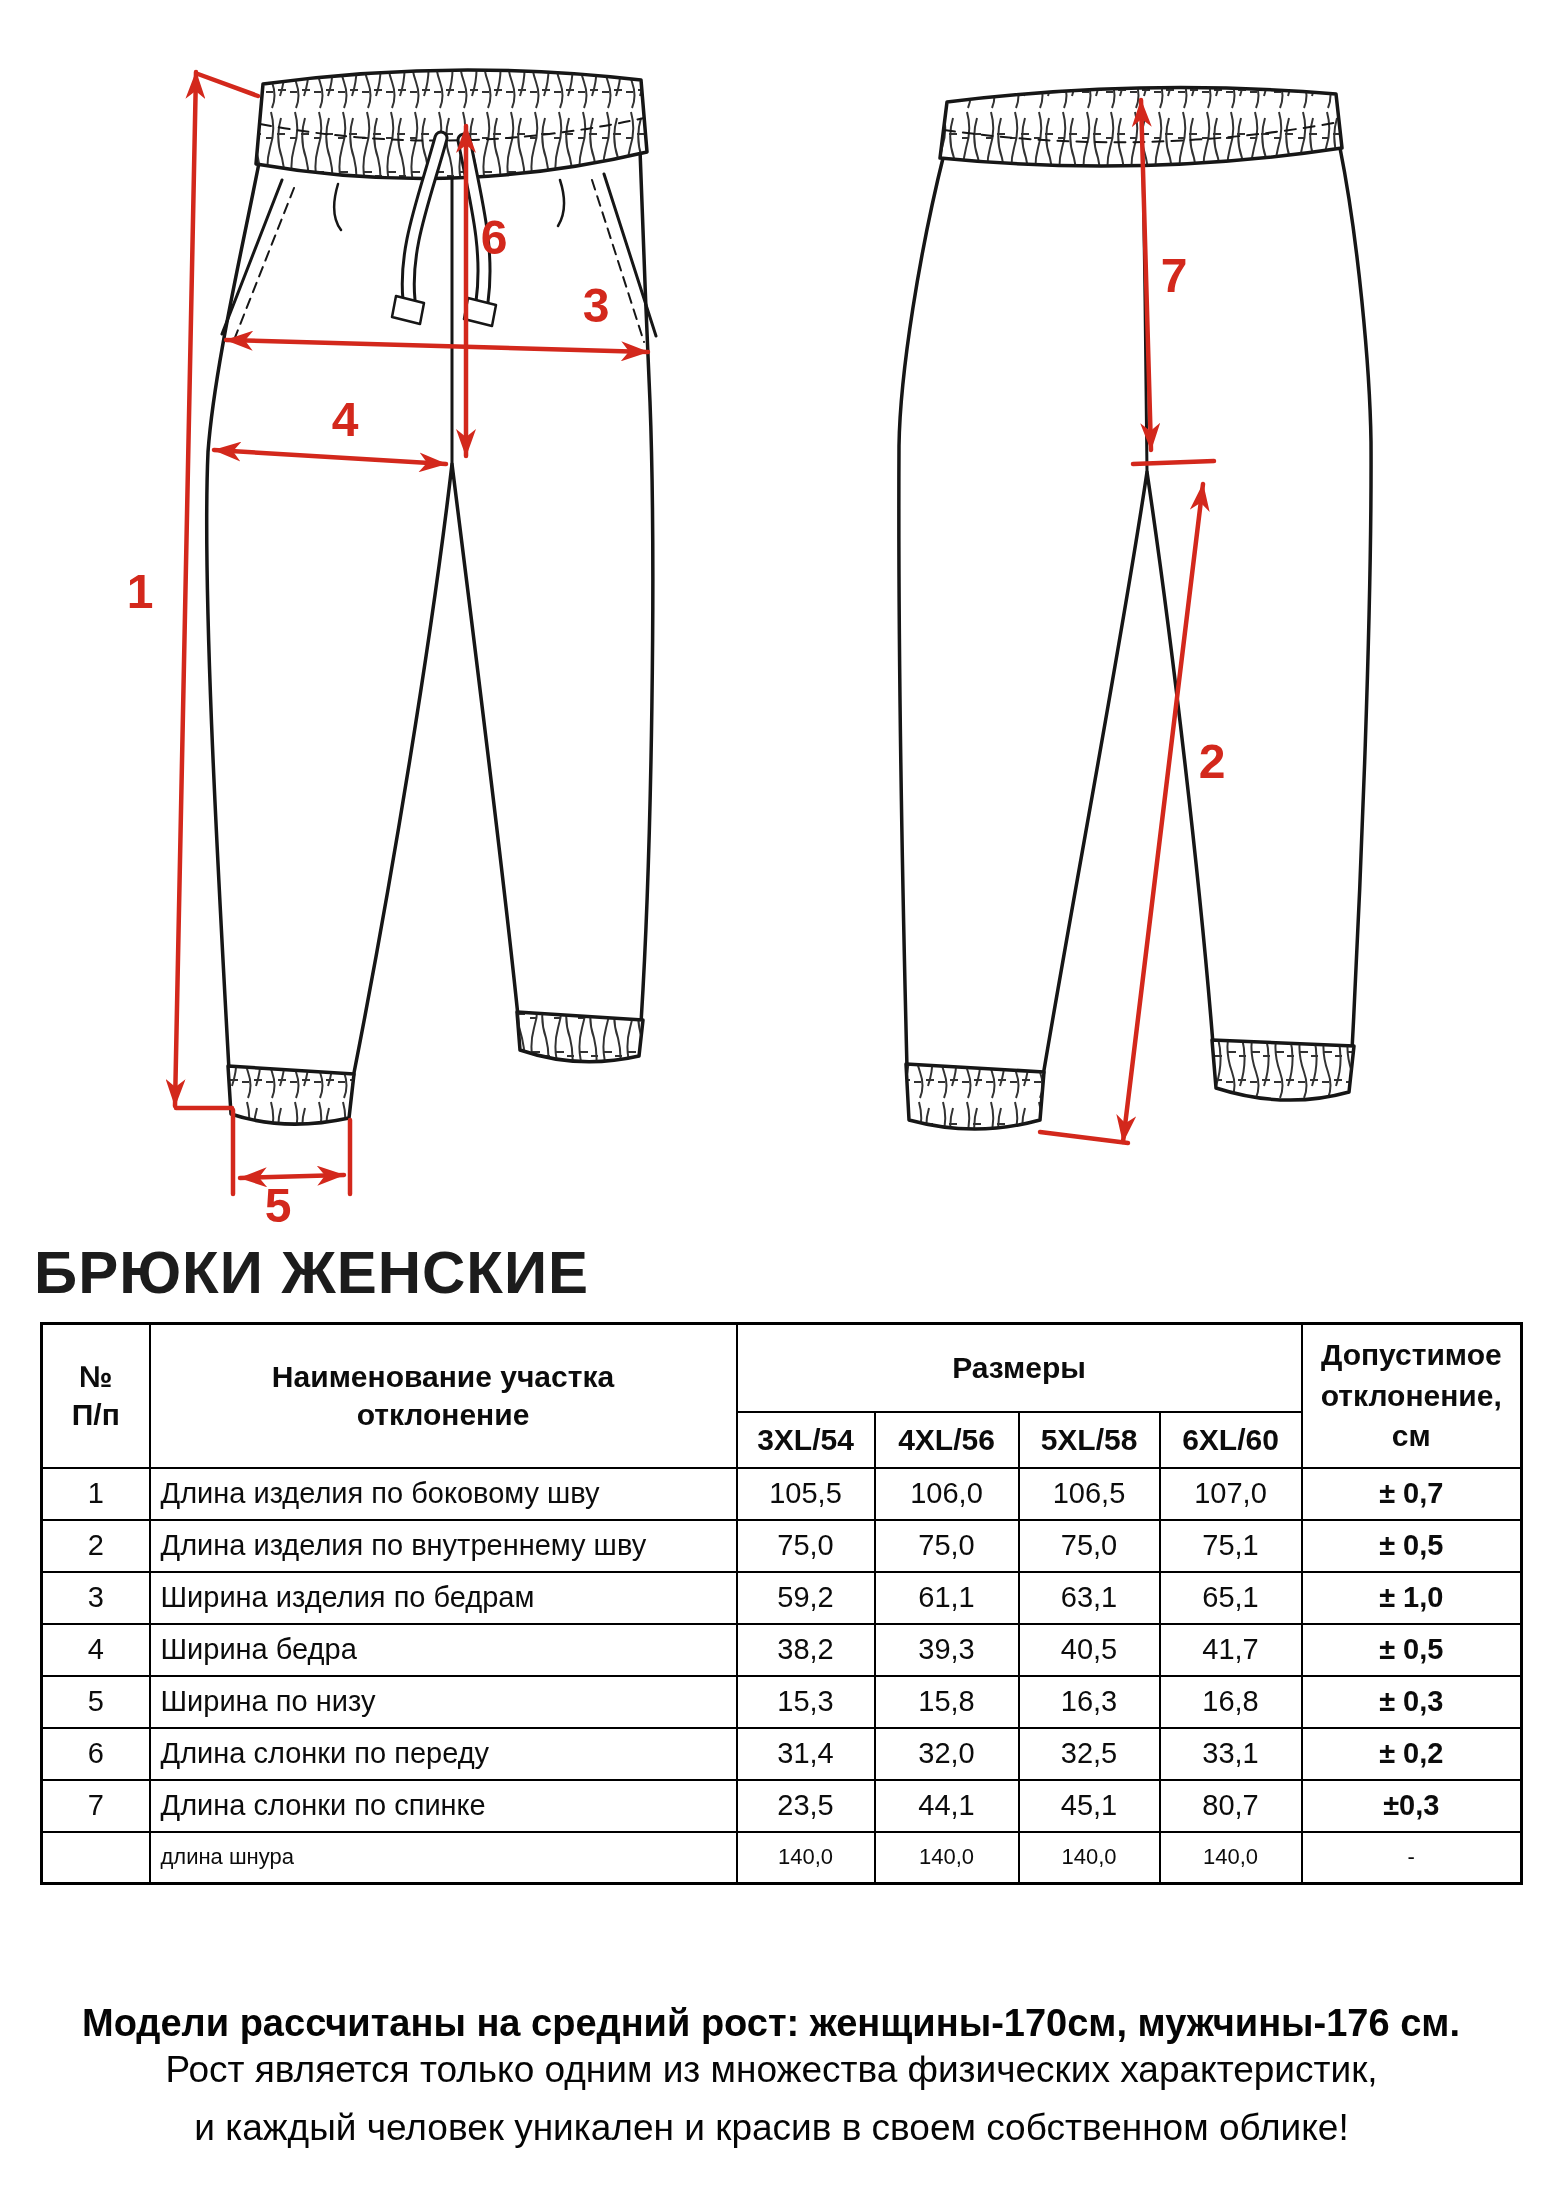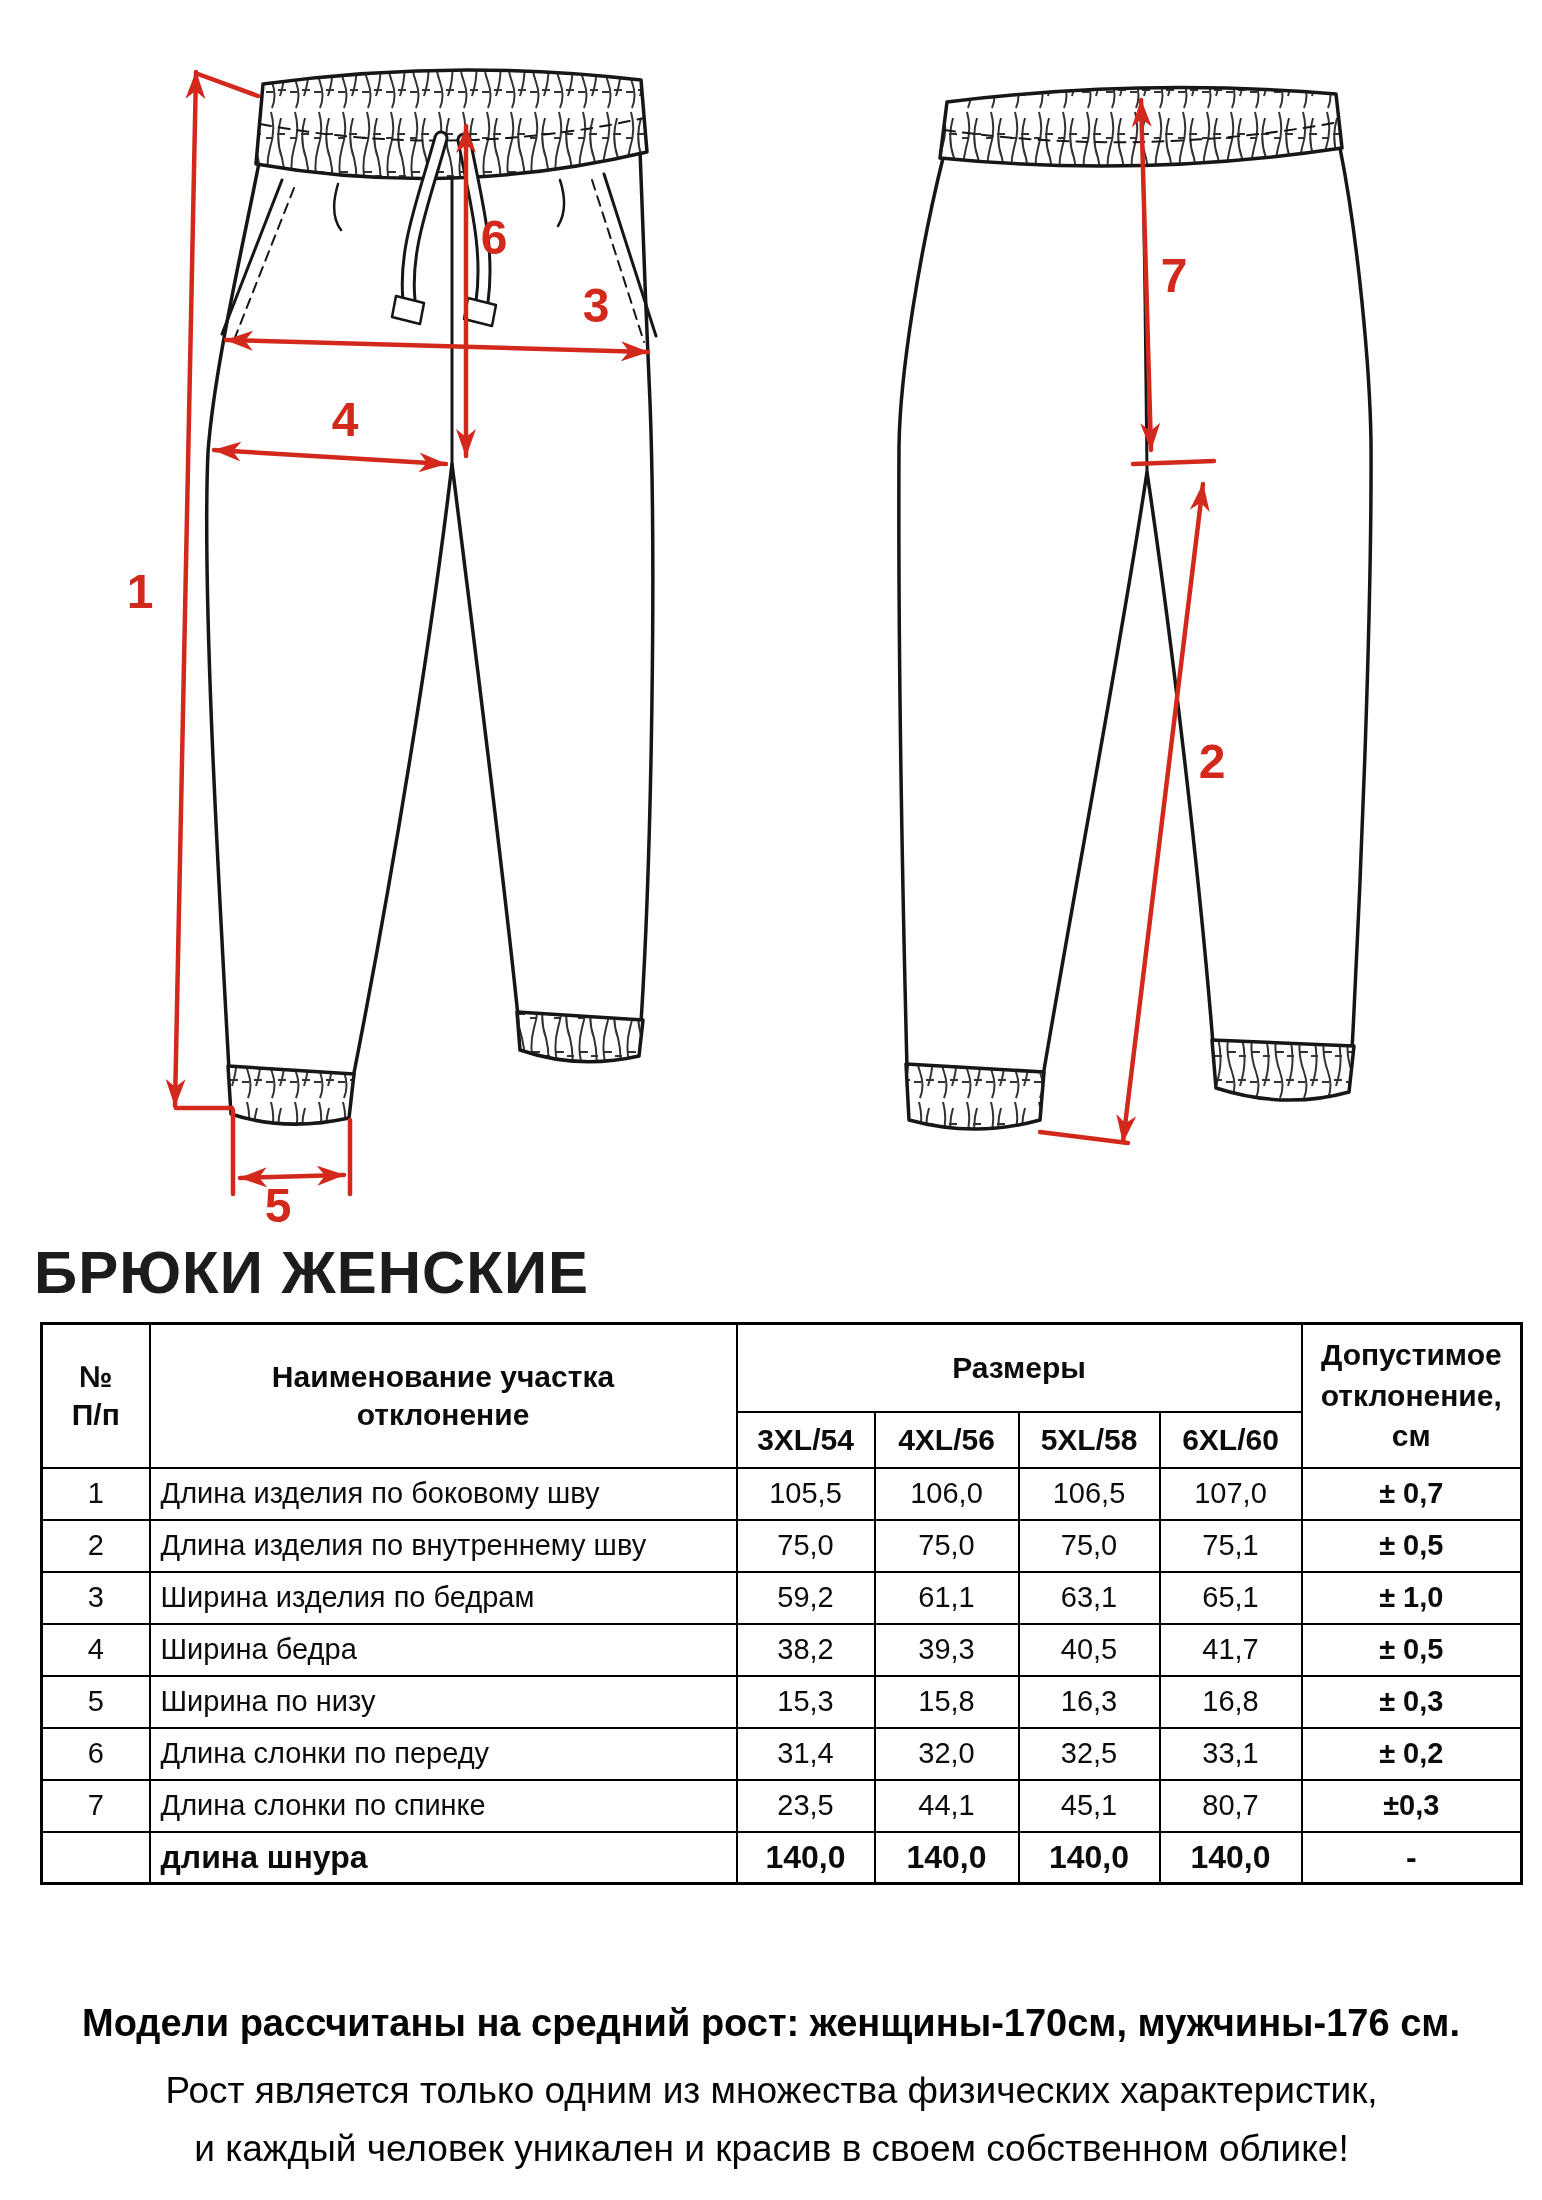--- a/index.html
+++ b/index.html
@@ -20,28 +20,28 @@
   .size-table th,.size-table td{
     border:2px solid #000;padding:0;text-align:center;vertical-align:middle;
     overflow:hidden;white-space:nowrap;
   }
   .size-table thead th{font-weight:700;font-size:30px;line-height:1.25;}
   .hrow1{height:88px;}
   .hrow2{height:56px;}
   .size-table tbody tr{height:52px;}
   .cell-name{text-align:left !important;padding-left:10px !important;}
   .cell-tol{font-weight:700;}
-  .bold-row td{font-weight:700;font-size:32px;}
+  .bold-row td{font-weight:400;font-size:22px;}
   .th-sizes{border-bottom:3px solid #000;}
   .th-sizelabel{border-top:3px solid #000;}
   .size-table thead .th-tall{line-height:1.35;}
   .footer{
     position:absolute;left:0;top:2002px;width:1542px;text-align:center;color:#050505;
   }
-  .footer .f1{font-size:38px;font-weight:700;margin:0 0 25px 0;}
+  .footer .f1{font-size:38px;font-weight:700;margin:0 0 4px 0;}
   .footer .f2,.footer .f3{font-size:37px;font-weight:400;margin:0 0 16px 1px;}
 </style>
 </head>
 <body>
 
 <svg id="drawing" width="1542" height="1235" viewBox="0 0 1542 1235" xmlns="http://www.w3.org/2000/svg">
   <defs>
     <marker id="ah" viewBox="0 0 28 20" refX="27" refY="10" markerWidth="28" markerHeight="20" markerUnits="userSpaceOnUse" orient="auto-start-reverse">
       <path d="M28,10 L0,0 L8,10 L0,20 Z" fill="#d3281c"></path>
     </marker>

